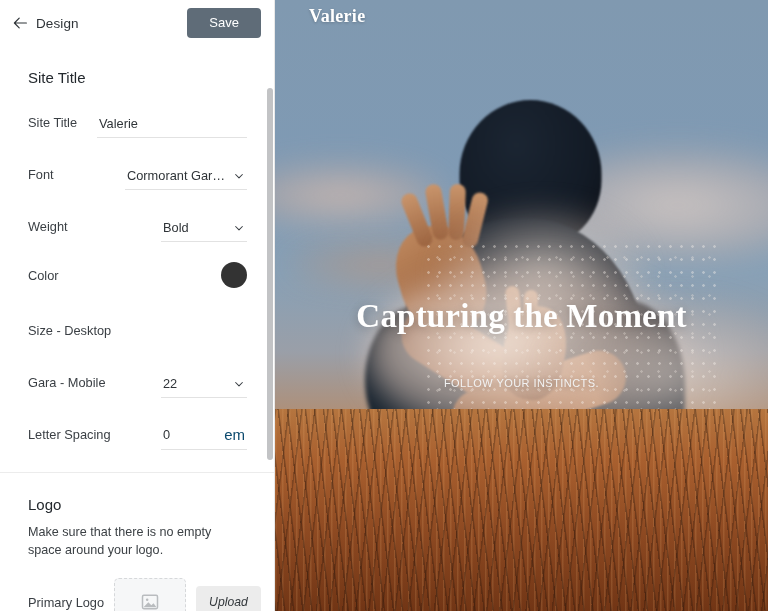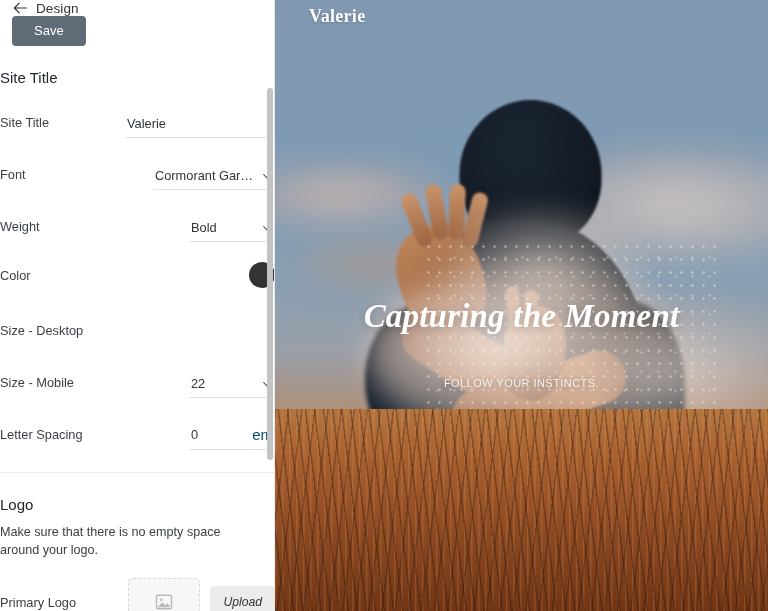--- a/index.html
+++ b/index.html
@@ -26,24 +26,23 @@
   }
   .panel-scroll {
     position: absolute;
     inset: 0;
     overflow: hidden;
   }
 
   .panel-header {
     height: 46px;
     display: flex;
-    align-items: flex-start;
+    align-items: center;
     justify-content: space-between;
     padding: 0 14px 0 12px;
-    flex-direction: column;
   }
   .back-link {
     display: flex;
     align-items: center;
     gap: 8px;
     cursor: pointer;
   }
   .back-arrow {
     width: 16px; height: 16px;
     display: block;
@@ -59,21 +58,21 @@
     color: #ffffff;
     font-size: 13px;
     border: none;
     border-radius: 4px;
     padding: 8px 22px;
     cursor: pointer;
     font-family: "Liberation Sans", sans-serif;
     line-height: 1.1;
   }
 
-  .section { padding: 0 0; }
+  .section { padding: 0 28px; }
   .section-title {
     font-size: 15px;
     color: #23282d;
     font-weight: 400;
     margin-top: 23px;
     margin-bottom: 4px;
   }
   .section-desc {
     font-size: 12.6px;
     color: #3c4145;
@@ -395,21 +394,20 @@
     z-index: 6;
   }
   .hero-title {
     color: #ffffff;
     font-family: "Liberation Serif", serif;
     font-weight: 700;
     font-size: 33px;
     line-height: 1.15;
     letter-spacing: .2px;
     text-shadow: 0 2px 10px rgba(0,0,0,.22);
-    font-style: italic;
   }
   .hero-sub {
     margin-top: 41px;
     color: #f2f2f2;
     font-family: "Liberation Sans", sans-serif;
     font-size: 11px;
     letter-spacing: .45px;
     text-shadow: 0 1px 6px rgba(0,0,0,.28);
   }
 </style>
@@ -464,21 +462,21 @@
         <div class="row color-row">
           <span class="row-label" style="padding-bottom:0;">Color</span>
           <div class="color-swatch" style="background: rgb(51, 51, 51);"></div>
         </div>
 
         <div class="row">
           <span class="row-label">Size - Desktop</span>
         </div>
 
         <div class="row">
-          <span class="row-label">Size - Mobile</span>
+          <span class="row-label">Gara - Mobile</span>
           <div class="field field-small">
             <span class="field-text">22</span>
             <svg class="chevron" viewBox="0 0 16 16">
               <path d="M3.5 6 L8 10.5 L12.5 6" fill="none" stroke="#3a3f44" stroke-width="1.4" stroke-linecap="round" stroke-linejoin="round"></path>
             </svg>
           </div>
         </div>
 
         <div class="row">
           <span class="row-label">Letter Spacing</span>

